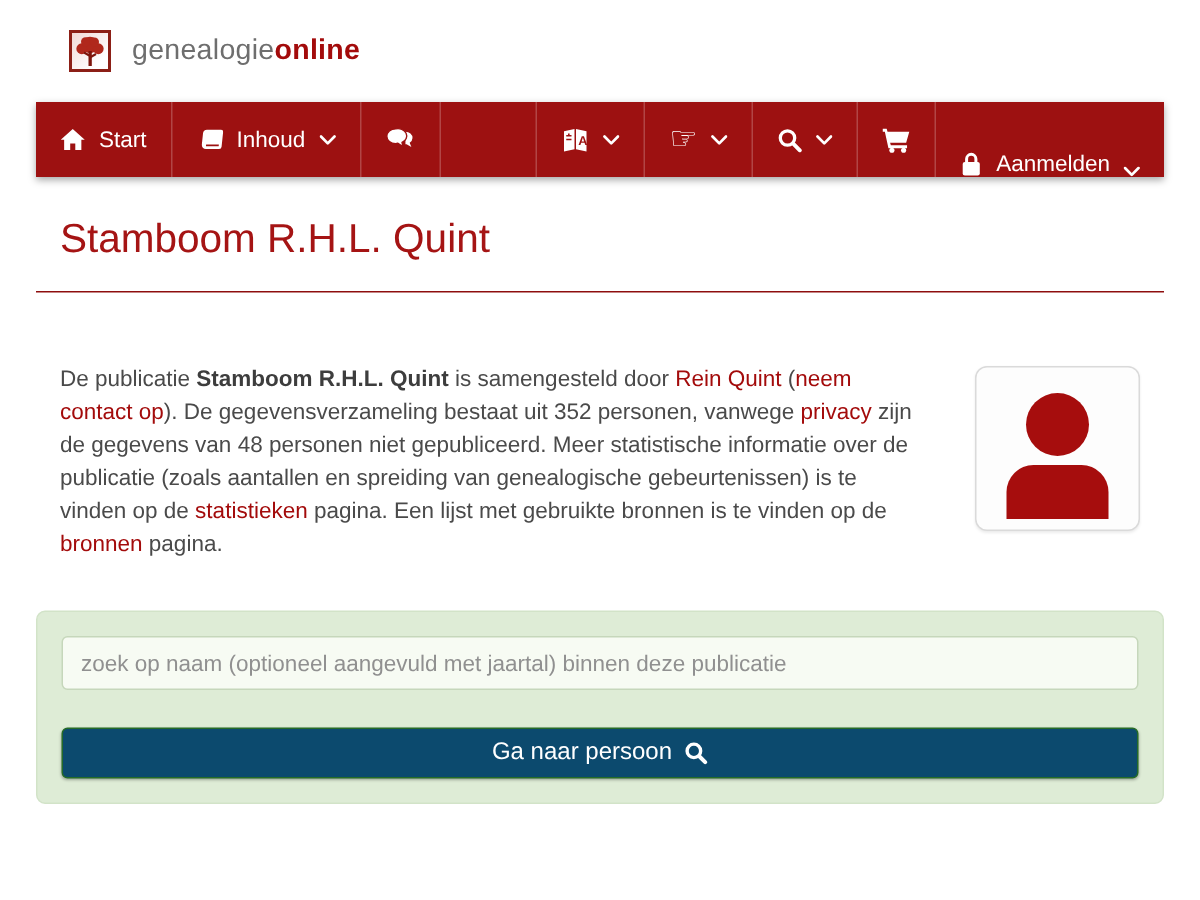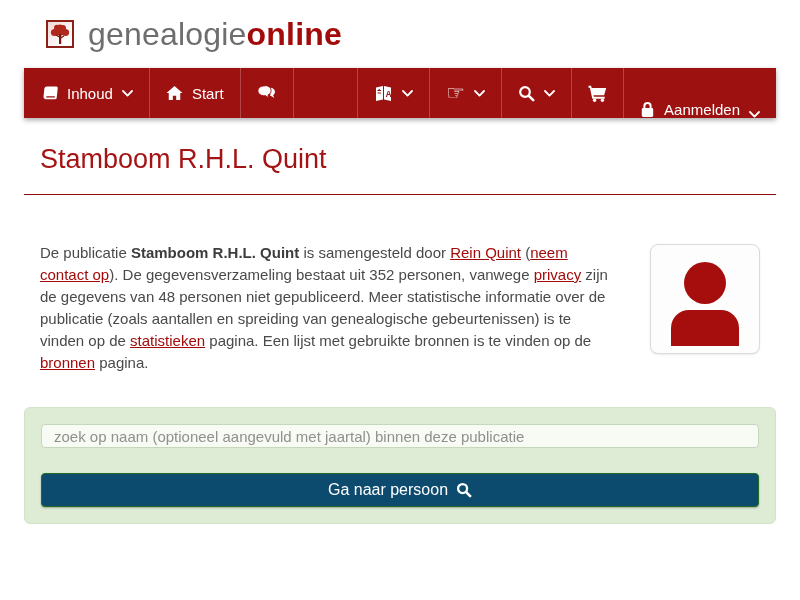--- a/index.html
+++ b/index.html
@@ -19,21 +19,21 @@
   }
   .logo-box {
     width: 28px; height: 28px;
     border: 2px solid #8c1f16;
     background: linear-gradient(135deg, #f1d9d6 0%, #ffffff 80%);
     display: flex; align-items: flex-end; justify-content: center;
     cursor: pointer;
   }
   .brand {
     margin-left: 14px;
-    font-size: 32px;
+    font-size: 19px;
     letter-spacing: 0.2px;
     cursor: pointer;
   }
   .brand .gray { color: #6e6e6e; }
   .brand .red  { color: #a30b0b; font-weight: bold; }
 
   
   .main-nav {
     margin: 0 24px;
     height: 50px;
@@ -77,21 +77,20 @@
   }
   .intro {
     width: 578px;
     margin: 0;
     font-size: 15px;
     line-height: 22px;
     color: #4a4a4a;
   }
   .intro a {
     color: #a30b0b;
-    text-decoration: underline;
     cursor: pointer;
   }
   .intro strong { color: #3d3d3d; }
 
   .avatar-frame {
     width: 110px; height: 110px;
     margin-top: 2px;
     background: #fdfdfd;
     border: 1px solid #dadada;
     border-radius: 8px;
@@ -104,21 +103,21 @@
   
   .search-panel {
     margin: 33px 24px 0;
     background: #deecd6;
     border: 1px solid #d2e3c8;
     border-radius: 6px;
     padding: 16px;
   }
   .search-input {
     width: 100%;
-    height: 24px;
+    height: 36px;
     border: 1px solid #c6d7bb;
     border-radius: 4px;
     background: #f7fbf3;
     padding: 0 12px;
     font-size: 15px;
     font-family: "Liberation Sans", sans-serif;
     color: #4a4a4a;
     outline: none;
   }
   .search-input::placeholder { color: #909090; }
@@ -154,35 +153,35 @@
     </svg>
   </div>
   <div class="brand">
     <span class="gray">genealogie</span><span class="red">online</span>
   </div>
 </header>
 
 <nav class="main-nav">
 
   <a class="nav-item">
+    <svg width="17" height="16" viewBox="0 0 18 17">
+      <path d="M9 1 L17.5 8.6 h-2.4 v7.4 h-4.3 v-4.6 H7.2 v4.6 H2.9 V8.6 H0.5 Z" fill="#fff"></path>
+    </svg>
+    <span>Start</span>
+  </a>
+
+  <a class="nav-item">
     <svg width="18" height="17" viewBox="0 0 19 18">
       <path d="M5.5 1.5 h10 a1.6 1.6 0 0 1 1.6 1.6 v10.5 a1.6 1.6 0 0 1 -1.6 1.6 H6.2 A3.2 3.2 0 0 1 3 12 V4 a2.5 2.5 0 0 1 2.5 -2.5 Z" fill="#fff" transform="skewX(-6) translate(2,0)"></path>
       <path d="M6 12.6 h9" stroke="#9d1111" stroke-width="1.3" transform="skewX(-6) translate(2,0)"></path>
     </svg>
     <span>Inhoud</span>
     <svg width="11" height="7" viewBox="0 0 11 7">
       <polyline points="1,1 5.5,5.6 10,1" fill="none" stroke="#fff" stroke-width="1.8" stroke-linecap="round" stroke-linejoin="round"></polyline>
     </svg>
-  </a>
-
-  <a class="nav-item">
-    <svg width="17" height="16" viewBox="0 0 18 17">
-      <path d="M9 1 L17.5 8.6 h-2.4 v7.4 h-4.3 v-4.6 H7.2 v4.6 H2.9 V8.6 H0.5 Z" fill="#fff"></path>
-    </svg>
-    <span>Start</span>
   </a>
 
   <a class="nav-item">
     <svg width="20" height="16" viewBox="0 0 21 17">
       <path d="M14 3 a5 4.4 0 0 1 5 4.4 a5 4.4 0 0 1 -2 3.4 l1.2 3 l-3.4 -2 a6 6 0 0 1 -0.8 0 Z" fill="#fff"></path>
       <path d="M7 1 a6.2 5.2 0 0 0 0 10.4 a7.5 7.5 0 0 0 1.6 -0.2 l3.6 2.4 l-0.6 -3 a6.2 5.2 0 0 0 -4.6 -9.6 Z" fill="#fff" stroke="#9d1111" stroke-width="1"></path>
     </svg>
   </a>
 
   <div class="nav-spacer"></div>

